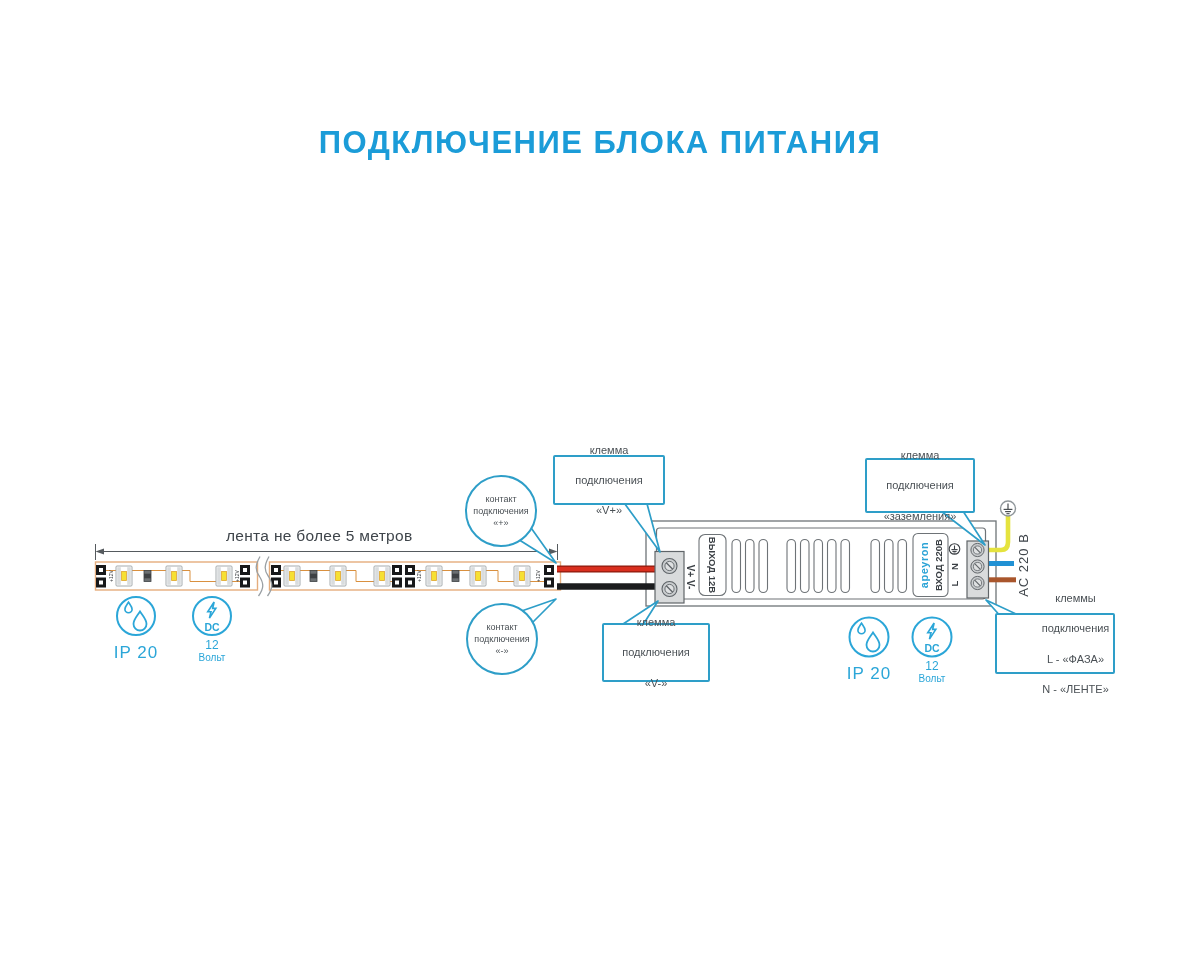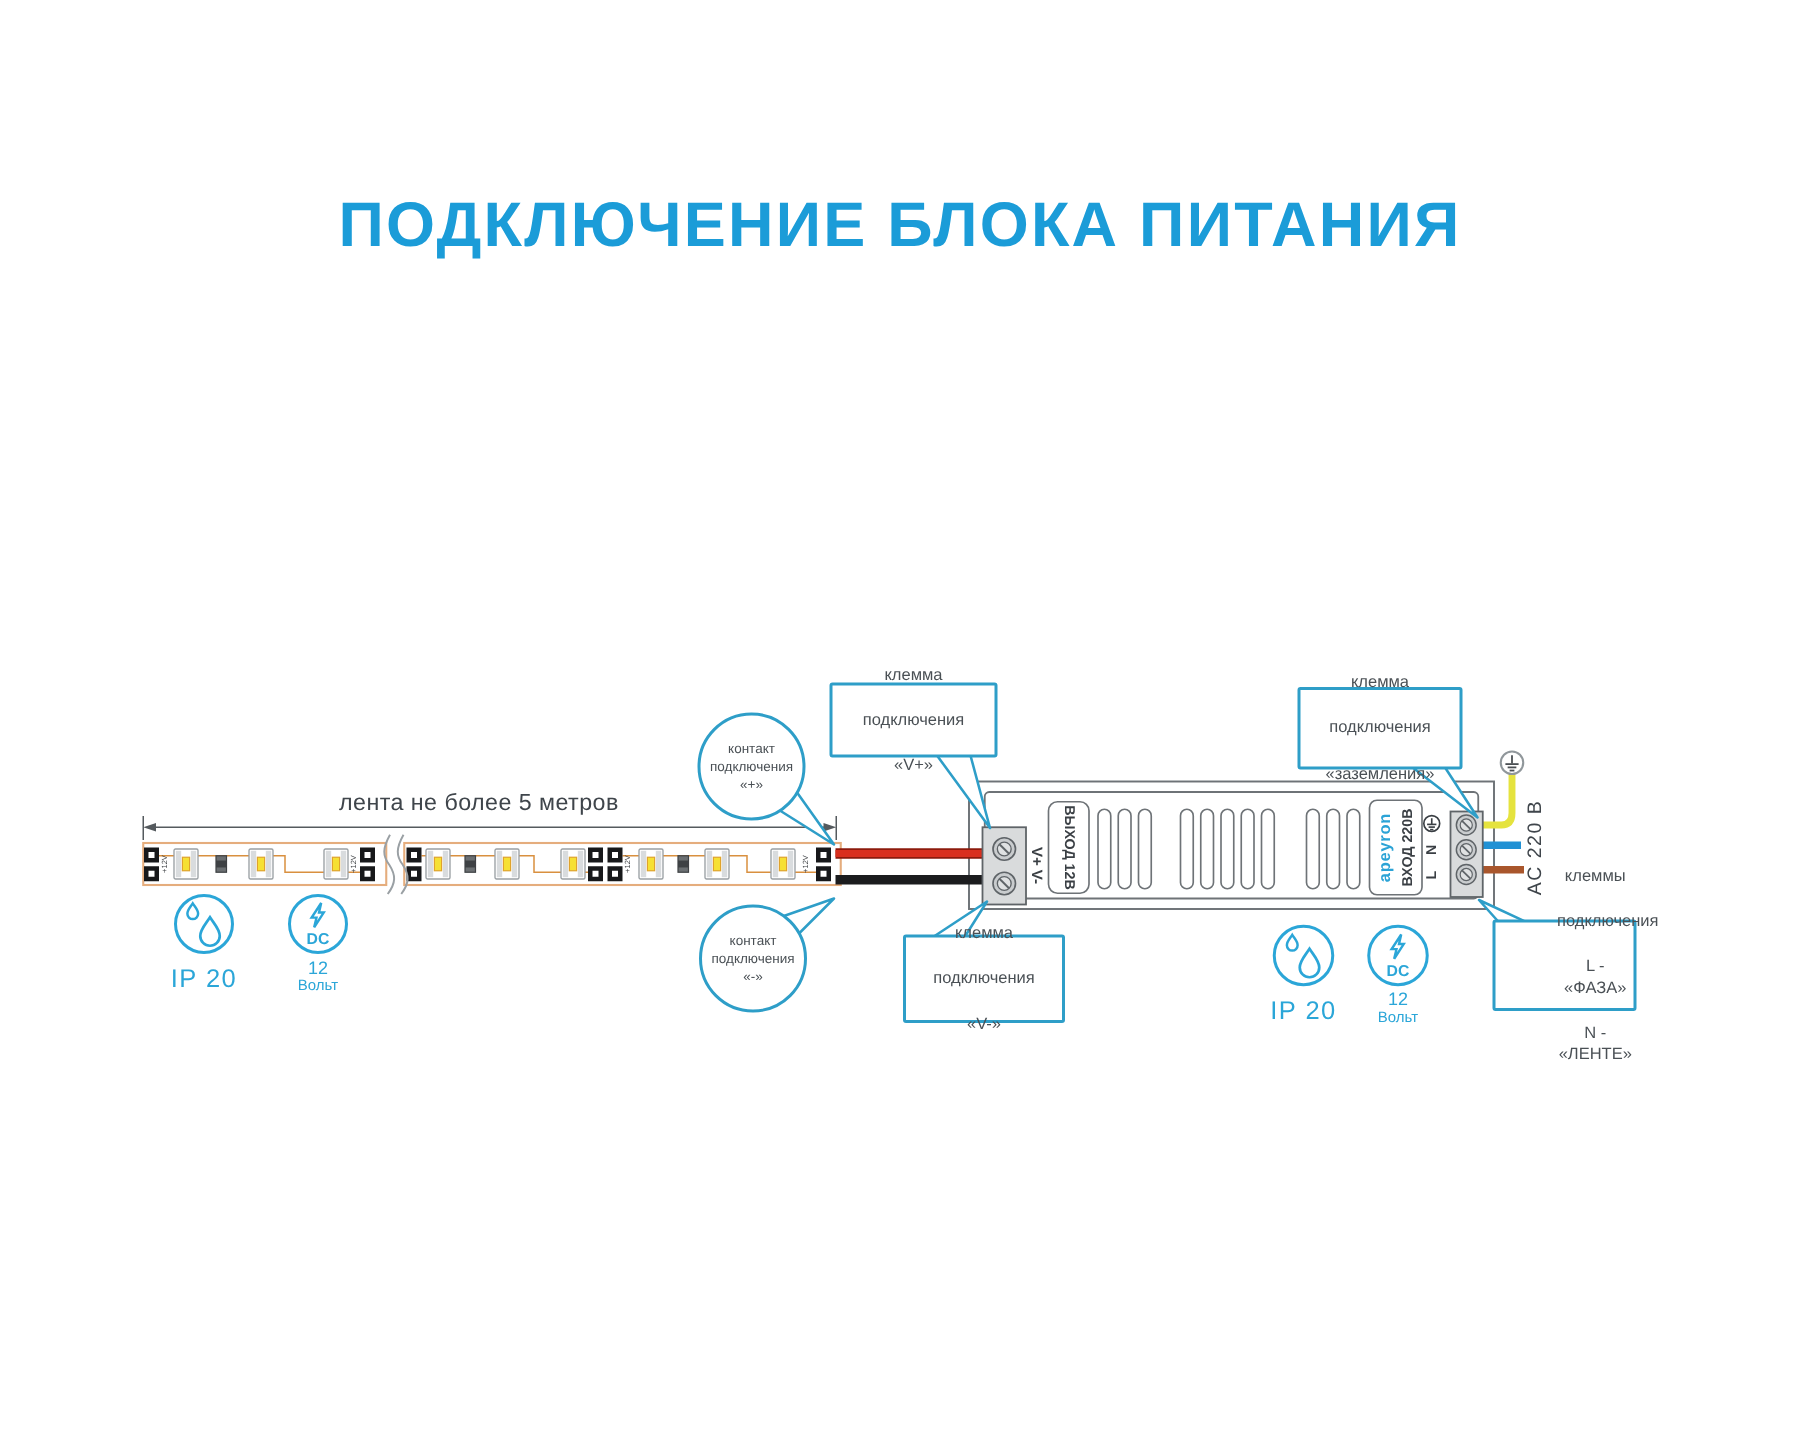--- a/index.html
+++ b/index.html
@@ -1,32 +1,32 @@
 <!DOCTYPE html>
 <html><head>
 <meta charset="utf-8">
 <style>
   html,body{margin:0;padding:0;background:#fff;}
   .stage{position:relative;width:1200px;height:960px;background:#fff;overflow:hidden;
          font-family:"Liberation Sans",sans-serif;}
   .title{position:absolute;left:0;right:0;top:124px;text-align:center;color:#1b9cd8;
-         font-weight:bold;font-size:42px;line-height:1.25;letter-spacing:1.5px;}
+         font-weight:bold;font-size:31px;line-height:1.25;letter-spacing:1.5px;}
   svg{position:absolute;left:0;top:0;z-index:1;}
   svg text{font-family:"Liberation Sans",sans-serif;}
   .dim-label{position:absolute;left:226px;top:527px;width:200px;text-align:left;
              color:#3f454b;font-size:15.5px;letter-spacing:0.3px;z-index:2;}
   .callout{position:absolute;background:#fff;border:2px solid #2e9ec8;color:#4a5055;
            text-align:center;display:flex;flex-direction:column;justify-content:center;
            z-index:3;box-sizing:border-box;}
   .callout.rect{font-size:11px;line-height:1.3;border-radius:2px;gap:16px;}
   .callout.circle{border-radius:50%;font-size:9px;line-height:1.35;}
   .co-vplus{left:553px;top:455px;width:112px;height:50px;}
   .co-vminus{left:602px;top:623px;width:108px;height:59px;}
   .co-ground{left:865px;top:458px;width:110px;height:55px;}
-  .co-ln{left:995px;top:613px;width:96px;height:61px;font-size:10.5px;line-height:1.24;padding-left:41px;}
+  .co-ln{left:995px;top:613px;width:120px;height:61px;font-size:10.5px;line-height:1.24;padding-left:41px;}
   .co-plus{left:465px;top:475px;width:72px;height:72px;}
   .co-minus{left:466px;top:603px;width:72px;height:72px;}
   .badge-label{position:absolute;text-align:center;color:#2ba6d8;z-index:2;}
   .bl-ip-left{left:96px;top:643px;width:80px;font-size:17px;letter-spacing:1px;}
   .bl-volt-left{left:177px;top:639px;width:70px;}
   .bl-ip-right{left:829px;top:664px;width:80px;font-size:17px;letter-spacing:1px;}
   .bl-volt-right{left:897px;top:660px;width:70px;}
   .volt-1{font-size:12px;line-height:1.1;}
   .volt-2{font-size:10px;line-height:1.2;text-align:center;}
 </style>

